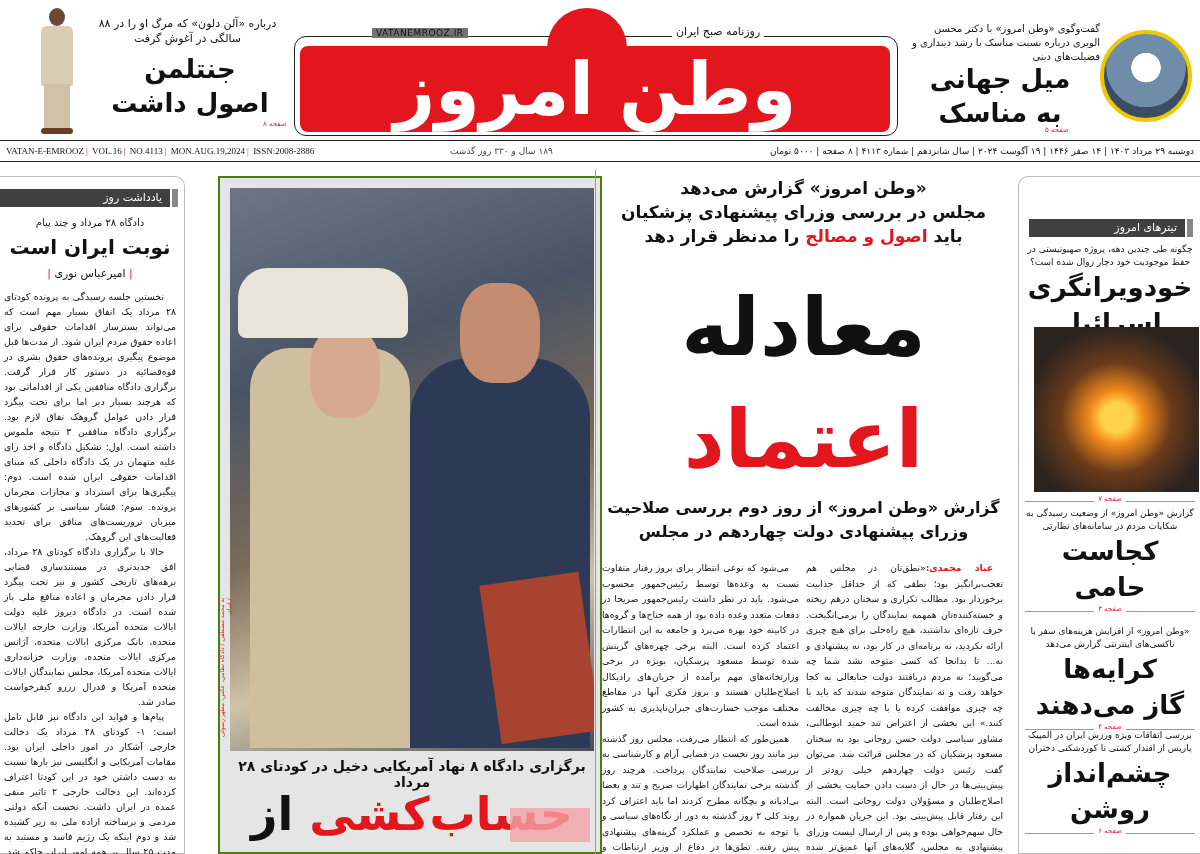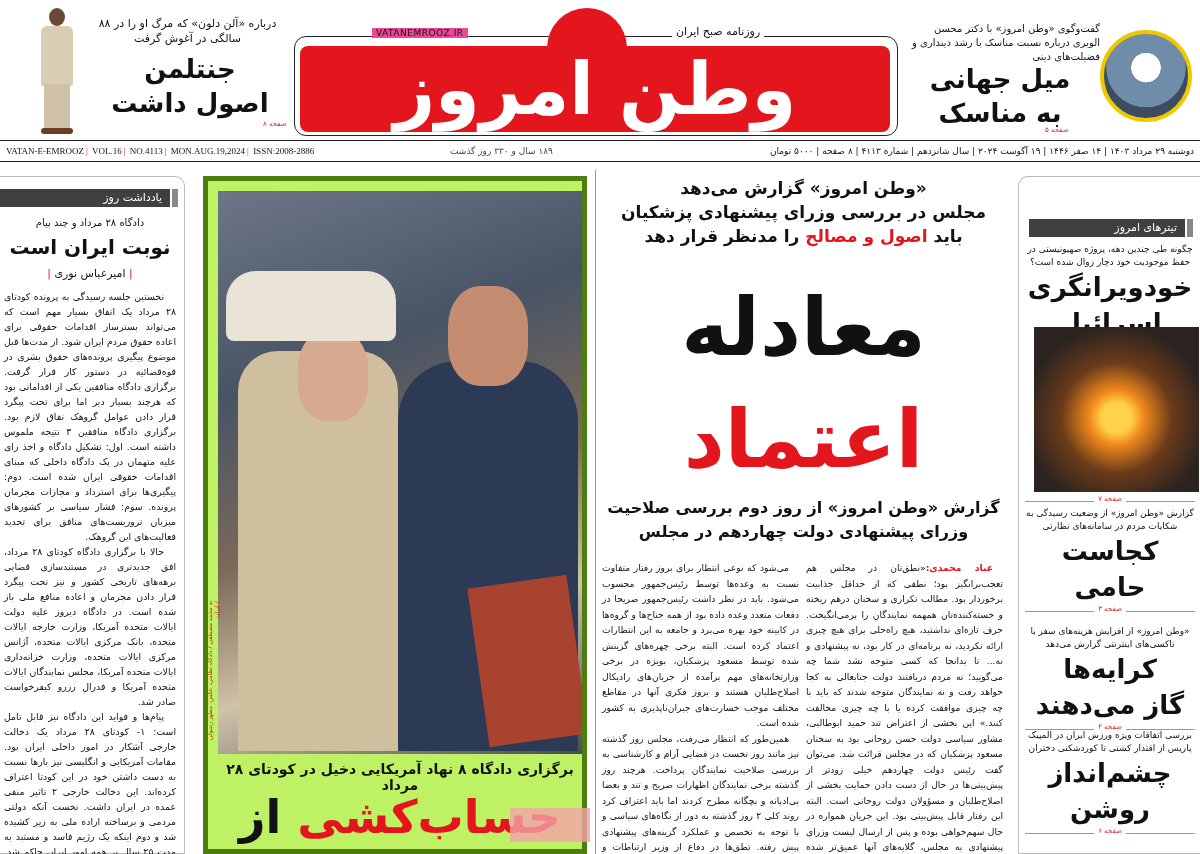--- a/index.html
+++ b/index.html
@@ -14,21 +14,21 @@
 .man .shoes{position:absolute;left:6px;top:120px;width:32px;height:6px;background:#6b3d25;border-radius:3px}
 .tl-kicker{left:90px;top:16px;width:185px;font-size:11px;line-height:15px}
 .tl-head{left:95px;top:52px;width:180px;font-size:26px;font-weight:bold;line-height:34px}
 .pg-ref{font-size:7px;color:#e11d25}
 .tl-pg{left:258px;top:120px}
 .mast{left:292px;top:8px;width:608px;height:128px}
 .mast-frame{position:absolute;left:2px;top:28px;width:604px;height:100px;border:1.5px solid #222;border-radius:12px}
 .mast-red{position:absolute;left:8px;top:38px;width:590px;height:86px;background:#e3161d;border-radius:8px}
 .mast-dome{position:absolute;left:255px;top:0;width:80px;height:80px;background:#e3161d;border-radius:40px 40px 0 0}
 .mast-title{position:absolute;left:8px;top:36px;width:590px;height:90px;color:#fff;font-size:72px;font-weight:bold;text-align:center;line-height:90px;letter-spacing:4px;direction:rtl}
-.mast-url{position:absolute;left:80px;top:20px;font-size:9px;letter-spacing:.5px;background:#ec4899;padding:0 4px}
+.mast-url{position:absolute;left:80px;top:20px;font-size:9px;letter-spacing:.5px;background:#737373;padding:0 4px}
 .mast-sub{position:absolute;left:380px;top:17px;font-size:11px;background:#fff;padding:0 4px;direction:rtl}
 .top-right{left:900px;top:0;width:300px;height:136px}
 .tr-kicker{left:10px;top:22px;width:190px;font-size:10px;line-height:14px;text-align:right;direction:rtl}
 .tr-head{left:10px;top:62px;width:180px;font-size:26px;font-weight:bold;line-height:34px}
 .tr-pg{left:145px;top:126px}
 .portrait{left:200px;top:30px;width:92px;height:92px;border-radius:50%;background:radial-gradient(circle at 50% 40%,#fff 0 22%,#6f8ca8 23% 60%,#3c4d62 61%);border:4px solid #f0c800}
 .datebar{left:0;top:140px;width:1200px;height:22px;border-top:1px solid #222;border-bottom:1px solid #222;font-size:9px;line-height:20px}
 .db-left{left:6px;top:0;font-family:"Liberation Serif",serif}
 .db-left .sep{color:#e11d25;margin:0 2px}
 .db-mid{left:450px;top:0;direction:rtl;color:#444}
@@ -36,21 +36,21 @@
 .col-left{left:0;top:176px;width:185px;height:678px;border:1px solid #bbb;border-left:none;border-radius:0 10px 0 0}
 .label-bar{height:18px;background:#404040;color:#fff;font-size:11px;line-height:18px;direction:rtl;text-align:right;padding-right:8px;position:relative}
 .label-bar::after{content:"";position:absolute;right:-8px;top:0;width:6px;height:18px;background:#888}
 .cl-label{left:0;top:12px;width:170px}
 .cl-kicker{left:4px;top:40px;width:172px;font-size:10px}
 .cl-head{left:4px;top:58px;width:172px;font-size:20px;font-weight:bold}
 .cl-author{left:4px;top:90px;width:172px;font-size:11px}
 .cl-author .bar{color:#e11d25}
 .cl-body{left:4px;top:112px;width:172px;font-size:9.4px;line-height:15px;text-align:justify;direction:rtl}
 .cl-body p{text-indent:12px}
-.photo{left:203px;top:176px;width:384px;height:678px;background:#bef264;border:5px solid #4d7c0f}
+.photo{left:218px;top:176px;width:384px;height:678px;background:#e5e5e5;border:2px solid #4d7c0f}
 .photo-img{position:absolute;left:10px;top:10px;width:364px;height:563px;background:linear-gradient(160deg,#6c7686 0%,#485465 30%,#7b6a58 55%,#cfc3a8 75%,#474c57 100%);overflow:hidden}
 .ph-cap{position:absolute;left:8px;top:80px;width:170px;height:70px;border-radius:30px 30px 8px 8px;background:#e9e3d8}
 .ph-man1{position:absolute;left:20px;top:160px;width:160px;height:400px;background:#cfbf9f;border-radius:40px 40px 0 0}
 .ph-face1{position:absolute;left:80px;top:140px;width:70px;height:90px;border-radius:40%;background:#d7a98e}
 .ph-man2{position:absolute;left:180px;top:170px;width:180px;height:390px;background:#2d3a55;border-radius:60px 60px 0 0}
 .ph-face2{position:absolute;left:230px;top:95px;width:80px;height:100px;border-radius:40%;background:#c48d71}
 .ph-poster{position:absolute;left:260px;top:390px;width:100px;height:160px;background:#a8432f;transform:rotate(-8deg)}
 .ph-credit{position:absolute;left:-2px;top:420px;width:12px;height:140px;writing-mode:vertical-rl;transform:rotate(180deg);font-size:6px;color:#e11d25;direction:rtl}
 .photo-kicker{position:absolute;left:10px;top:580px;width:364px;font-size:14px;font-weight:bold;direction:rtl;text-align:center}
 .photo-head{position:absolute;left:0;top:606px;width:384px;font-size:46px;font-weight:bold;direction:rtl;text-align:center;line-height:60px}

